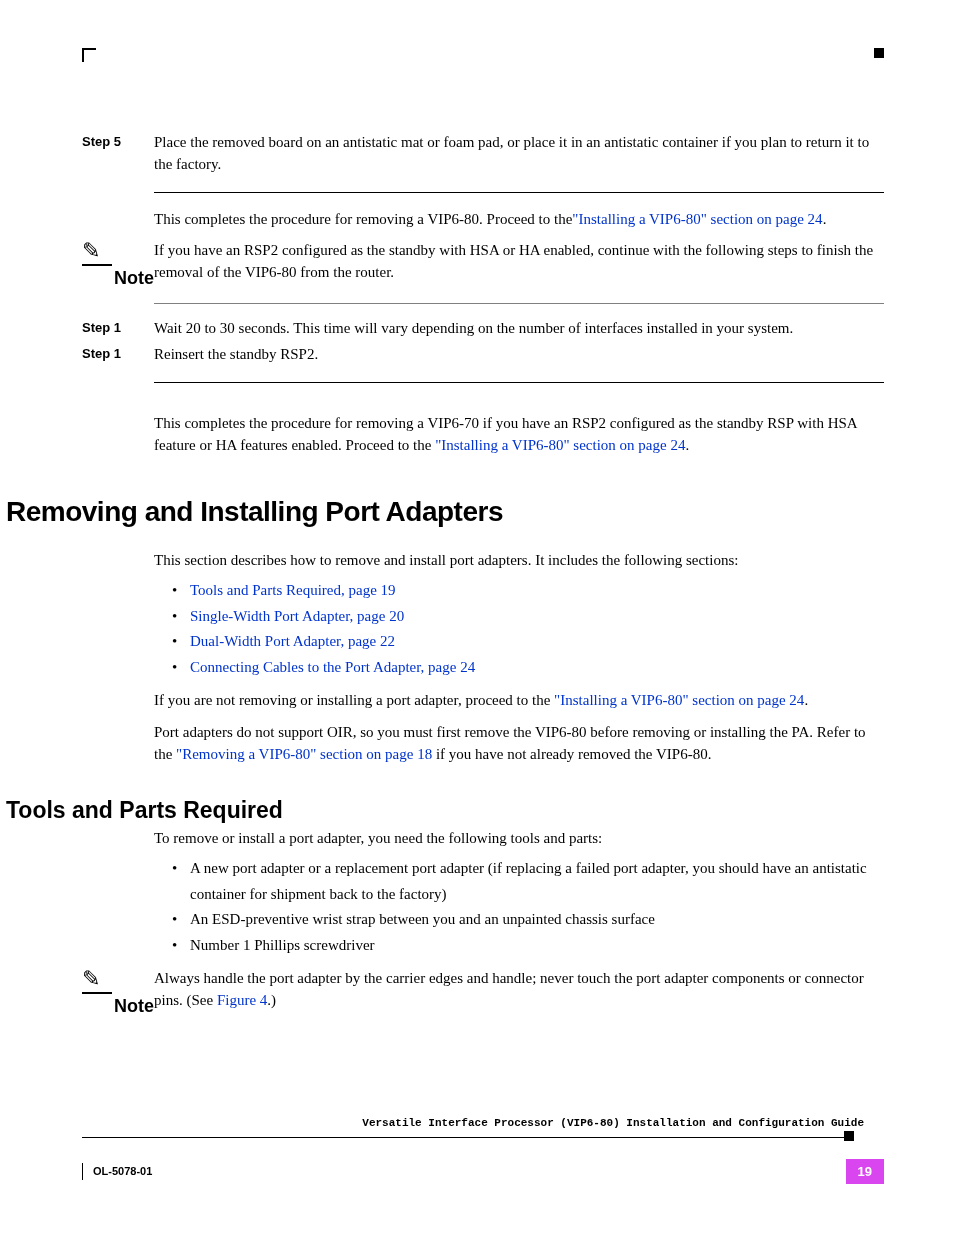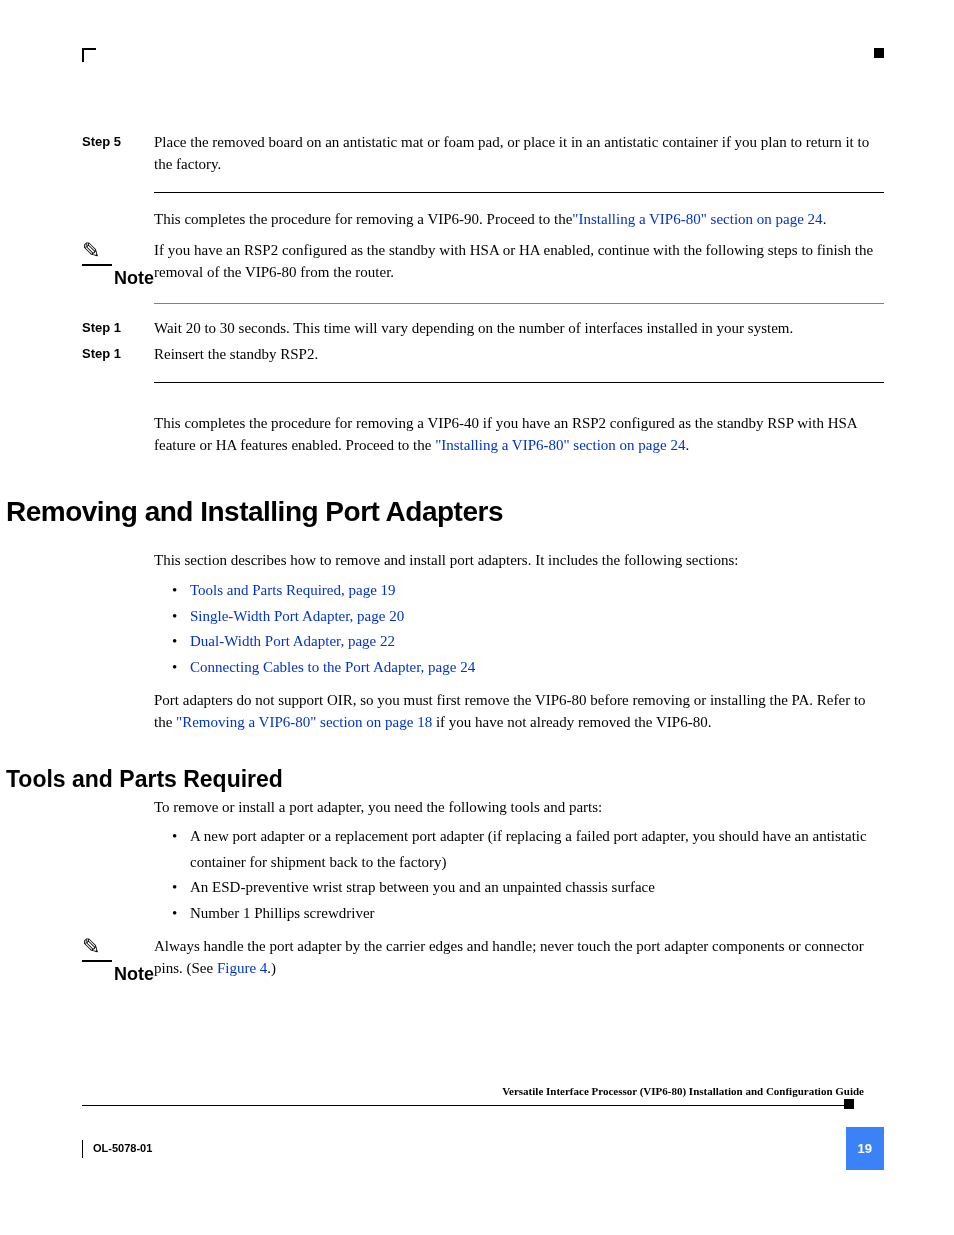--- a/index.html
+++ b/index.html
@@ -93,21 +93,21 @@
   ul.bul { list-style: none; margin: 6px 0 10px 18px; }
   ul.bul li { position: relative; padding-left: 18px; line-height: 1.7; }
   ul.bul li::before {
     content: "•"; position: absolute; left: 0; top: 0; font-size: 15px;
   }
   .footer {
     margin-top: 100px;
     position: relative;
   }
   .footer-title {
-    font-family: Liberation Serif, serif;
+    font-family: Liberation Mono, monospace;
     font-weight: bold;
     font-size: 11px;
     text-align: right;
     padding-right: 20px;
     margin-bottom: 4px;
   }
   .footer-rule {
     position: relative;
     height: 10px;
     margin-left: -72px;
@@ -132,47 +132,47 @@
   }
   .doc-num {
     font-family: Arial, Helvetica, sans-serif;
     font-weight: bold;
     font-size: 11px;
     border-left: 1.5px solid #000;
     padding-left: 10px;
     line-height: 1.6;
   }
   .page-num-box {
-    background: #3b82f6;
+    background: #d946ef;
     color: #fff;
     font-family: Arial, Helvetica, sans-serif;
     font-weight: bold;
     font-size: 13px;
-    padding: 14px 12px;
+    padding: 5px 12px;
     margin-right: 0;
   }
 </style>
 </head>
 <body>
 
 <div class="page">
   <div class="corner-tl"></div>
   <div class="corner-tr-sq"></div>
 
   <div class="content">
 
     <div class="step-row">
       <div class="step-label">Step 5</div>
       <div class="step-text">Place the removed board on an antistatic mat or foam pad, or place it in an antistatic container if you plan to return it to the factory.</div>
     </div>
 
     <hr class="hr-thin">
 
     <p class="para">
-      <span>This completes the procedure for removing a VIP6-90. Proceed to the</span><a class="xref" href="#">"Installing a VIP6-80" section on page 24</a><span>.</span>
+      <span>This completes the procedure for removing a VIP6-80. Proceed to the</span><a class="xref" href="#">"Installing a VIP6-80" section on page 24</a><span>.</span>
     </p>
 
     <div class="note-block">
       <div class="note-ic-col">
         <span class="note-pencil">✎</span>
         <span class="note-label">Note</span>
       </div>
       <div class="note-body">If you have an RSP2 configured as the standby with HSA or HA enabled, continue with the following steps to finish the removal of the VIP6-80 from the router.</div>
     </div>
 
@@ -183,34 +183,37 @@
       <div class="step-text">Wait 20 to 30 seconds. This time will vary depending on the number of interfaces installed in your system.</div>
     </div>
     <div class="step-row">
       <div class="step-label">Step 1</div>
       <div class="step-text">Reinsert the standby RSP2.</div>
     </div>
 
     <hr class="hr-thin">
 
     <p class="para" style="margin-top:30px;">
-      <span>This completes the procedure for removing a VIP6-40 if you have an RSP2 configured as the standby RSP with HSA feature or HA features enabled. Proceed to the </span><a class="xref" href="#">"Installing a VIP6-80" section on page 24</a><span>.</span>
+      <span>This completes the procedure for removing a VIP6-70 if you have an RSP2 configured as the standby RSP with HSA feature or HA features enabled. Proceed to the </span><a class="xref" href="#">"Installing a VIP6-80" section on page 24</a><span>.</span>
     </p>
 
     <h1 class="sec">Removing and Installing Port Adapters</h1>
 
     <p class="para">This section describes how to remove and install port adapters. It includes the following sections:</p>
 
     <ul class="bul">
       <li><a class="xref" href="#">Tools and Parts Required, page 19</a></li>
       <li><a class="xref" href="#">Single-Width Port Adapter, page 20</a></li>
       <li><a class="xref" href="#">Dual-Width Port Adapter, page 22</a></li>
       <li><a class="xref" href="#">Connecting Cables to the Port Adapter, page 24</a></li>
     </ul>
 
+    <p class="para">
+      <span>If you are not removing or installing a port adapter, proceed to the </span><a class="xref" href="#">"Installing a VIP6-80" section on page 24</a><span>.</span>
+    </p>
 
     <p class="para" style="margin-top:10px;">
       <span>Port adapters do not support OIR, so you must first remove the VIP6-80 before removing or installing the PA. Refer to the </span><a class="xref" href="#">"Removing a VIP6-80" section on page 18</a><span> if you have not already removed the VIP6-80.</span>
     </p>
 
     <h2 class="sec">Tools and Parts Required</h2>
 
     <p class="para">To remove or install a port adapter, you need the following tools and parts:</p>
 
     <ul class="bul">

